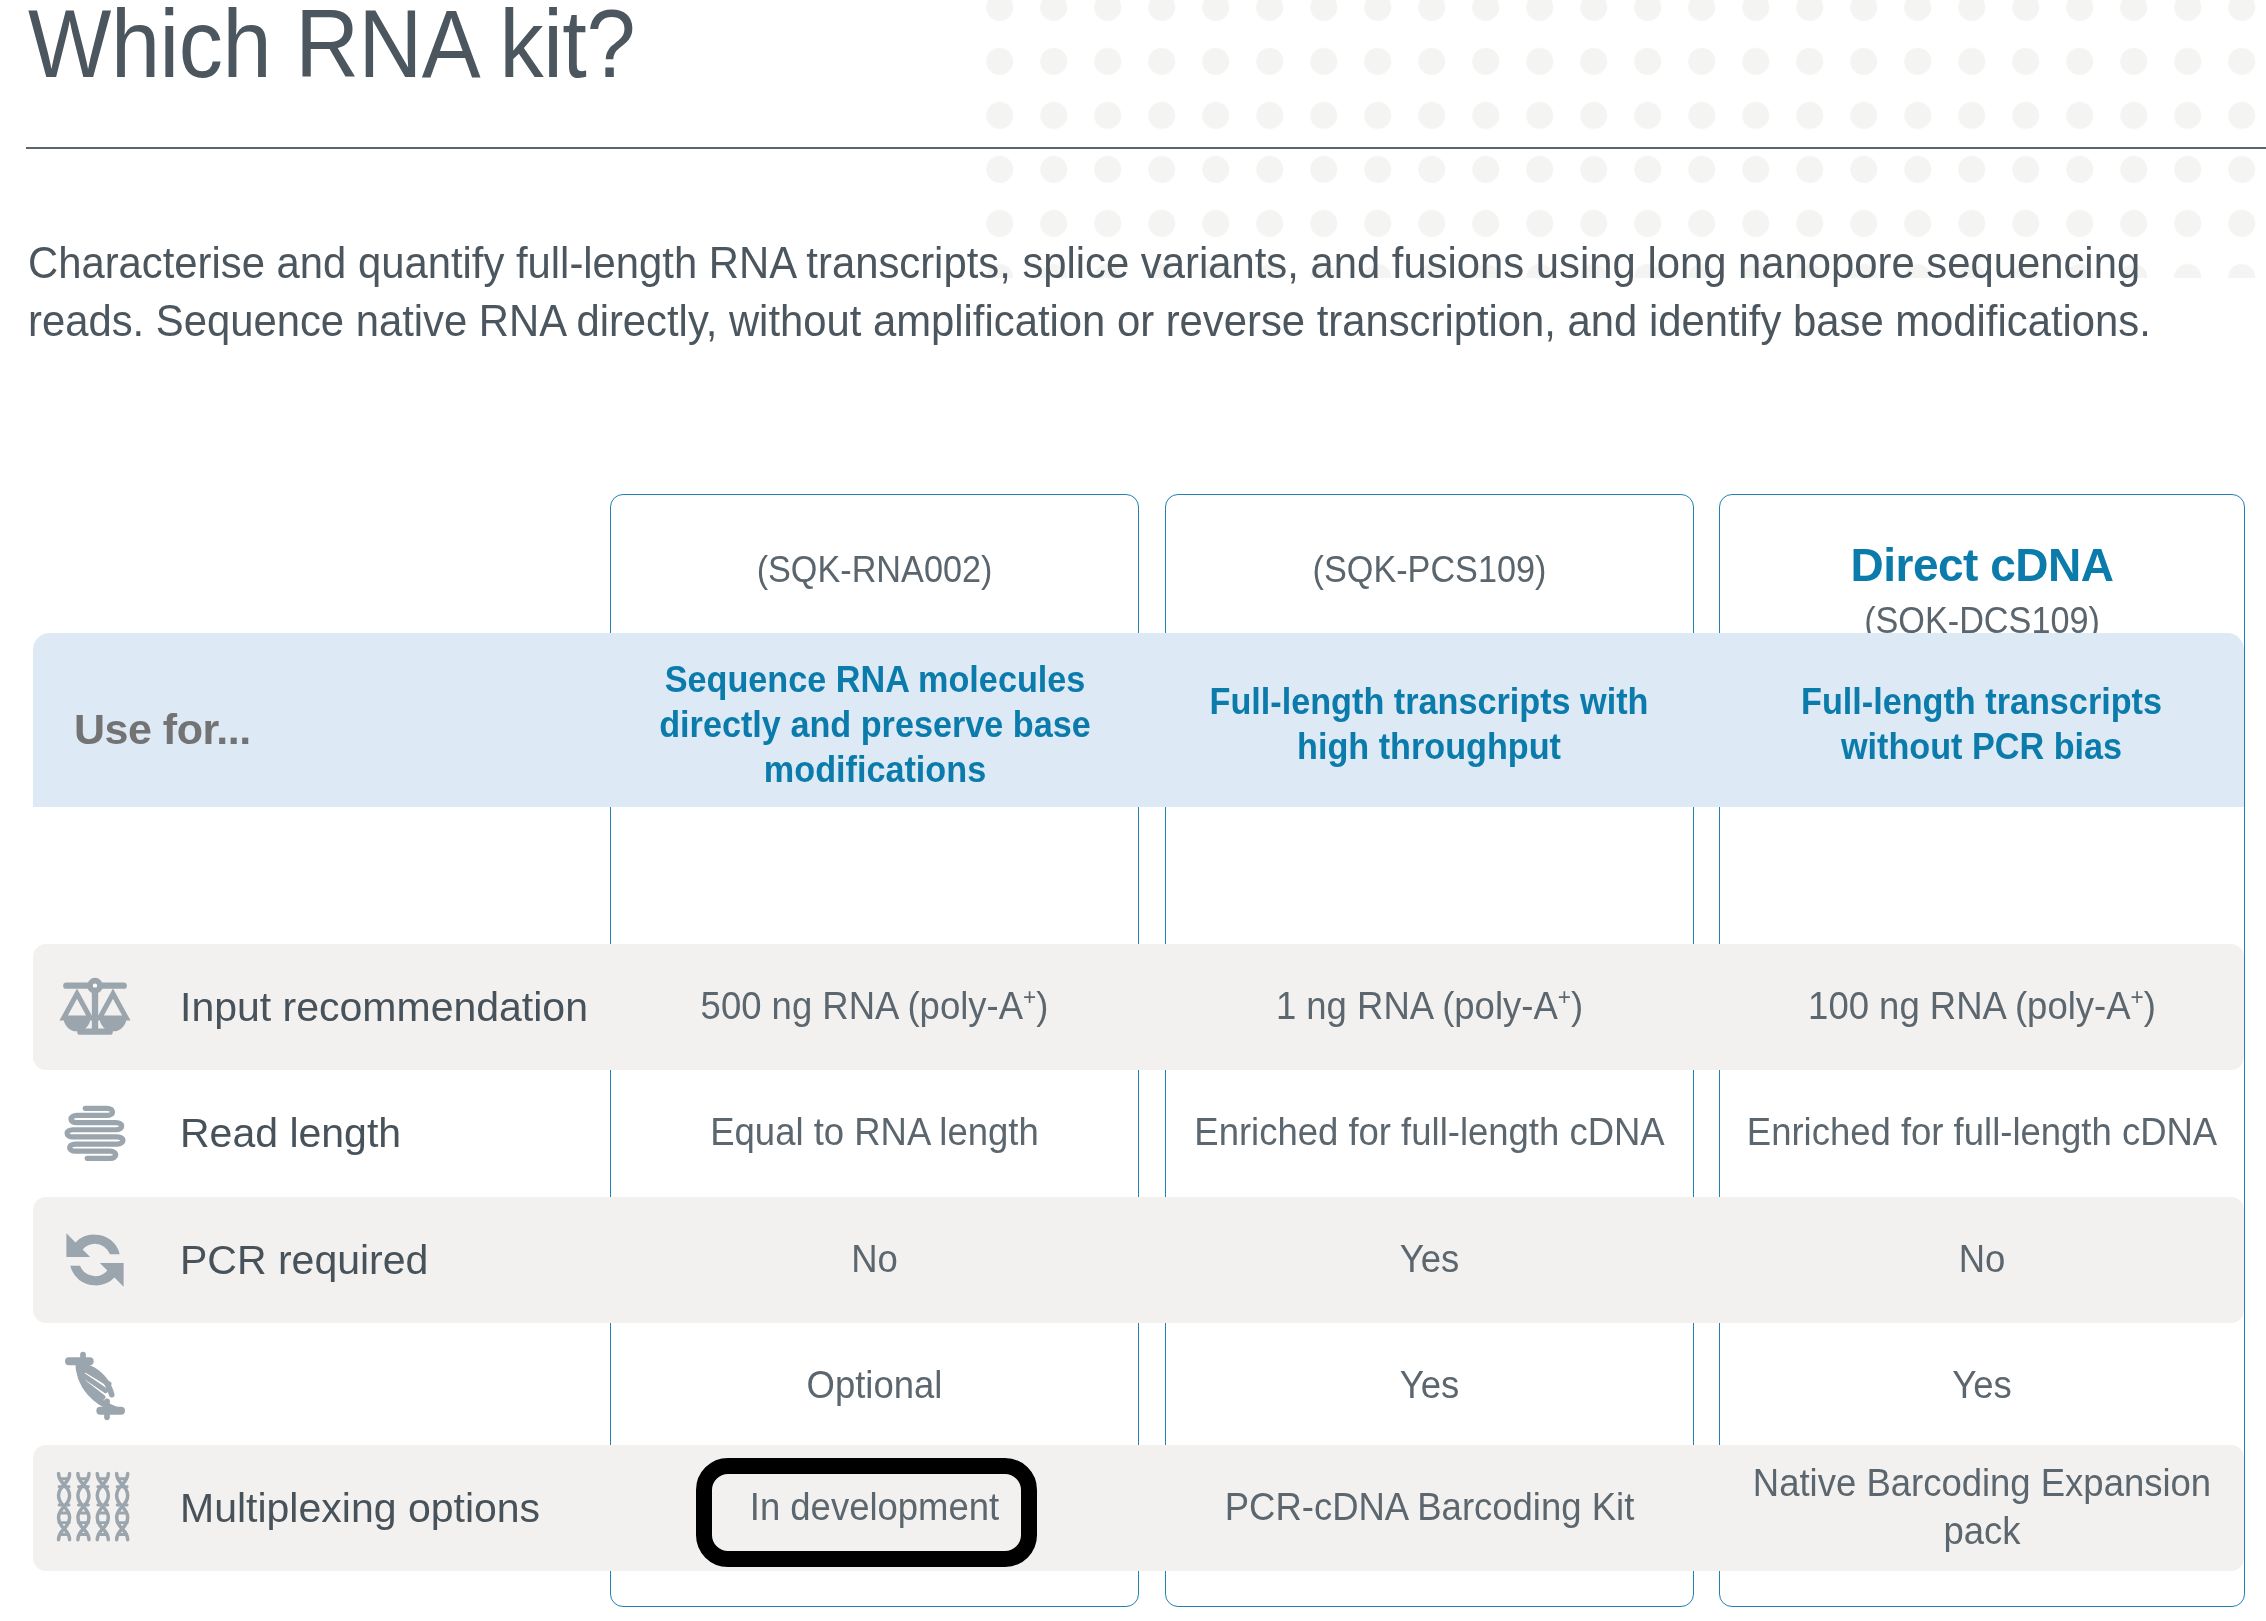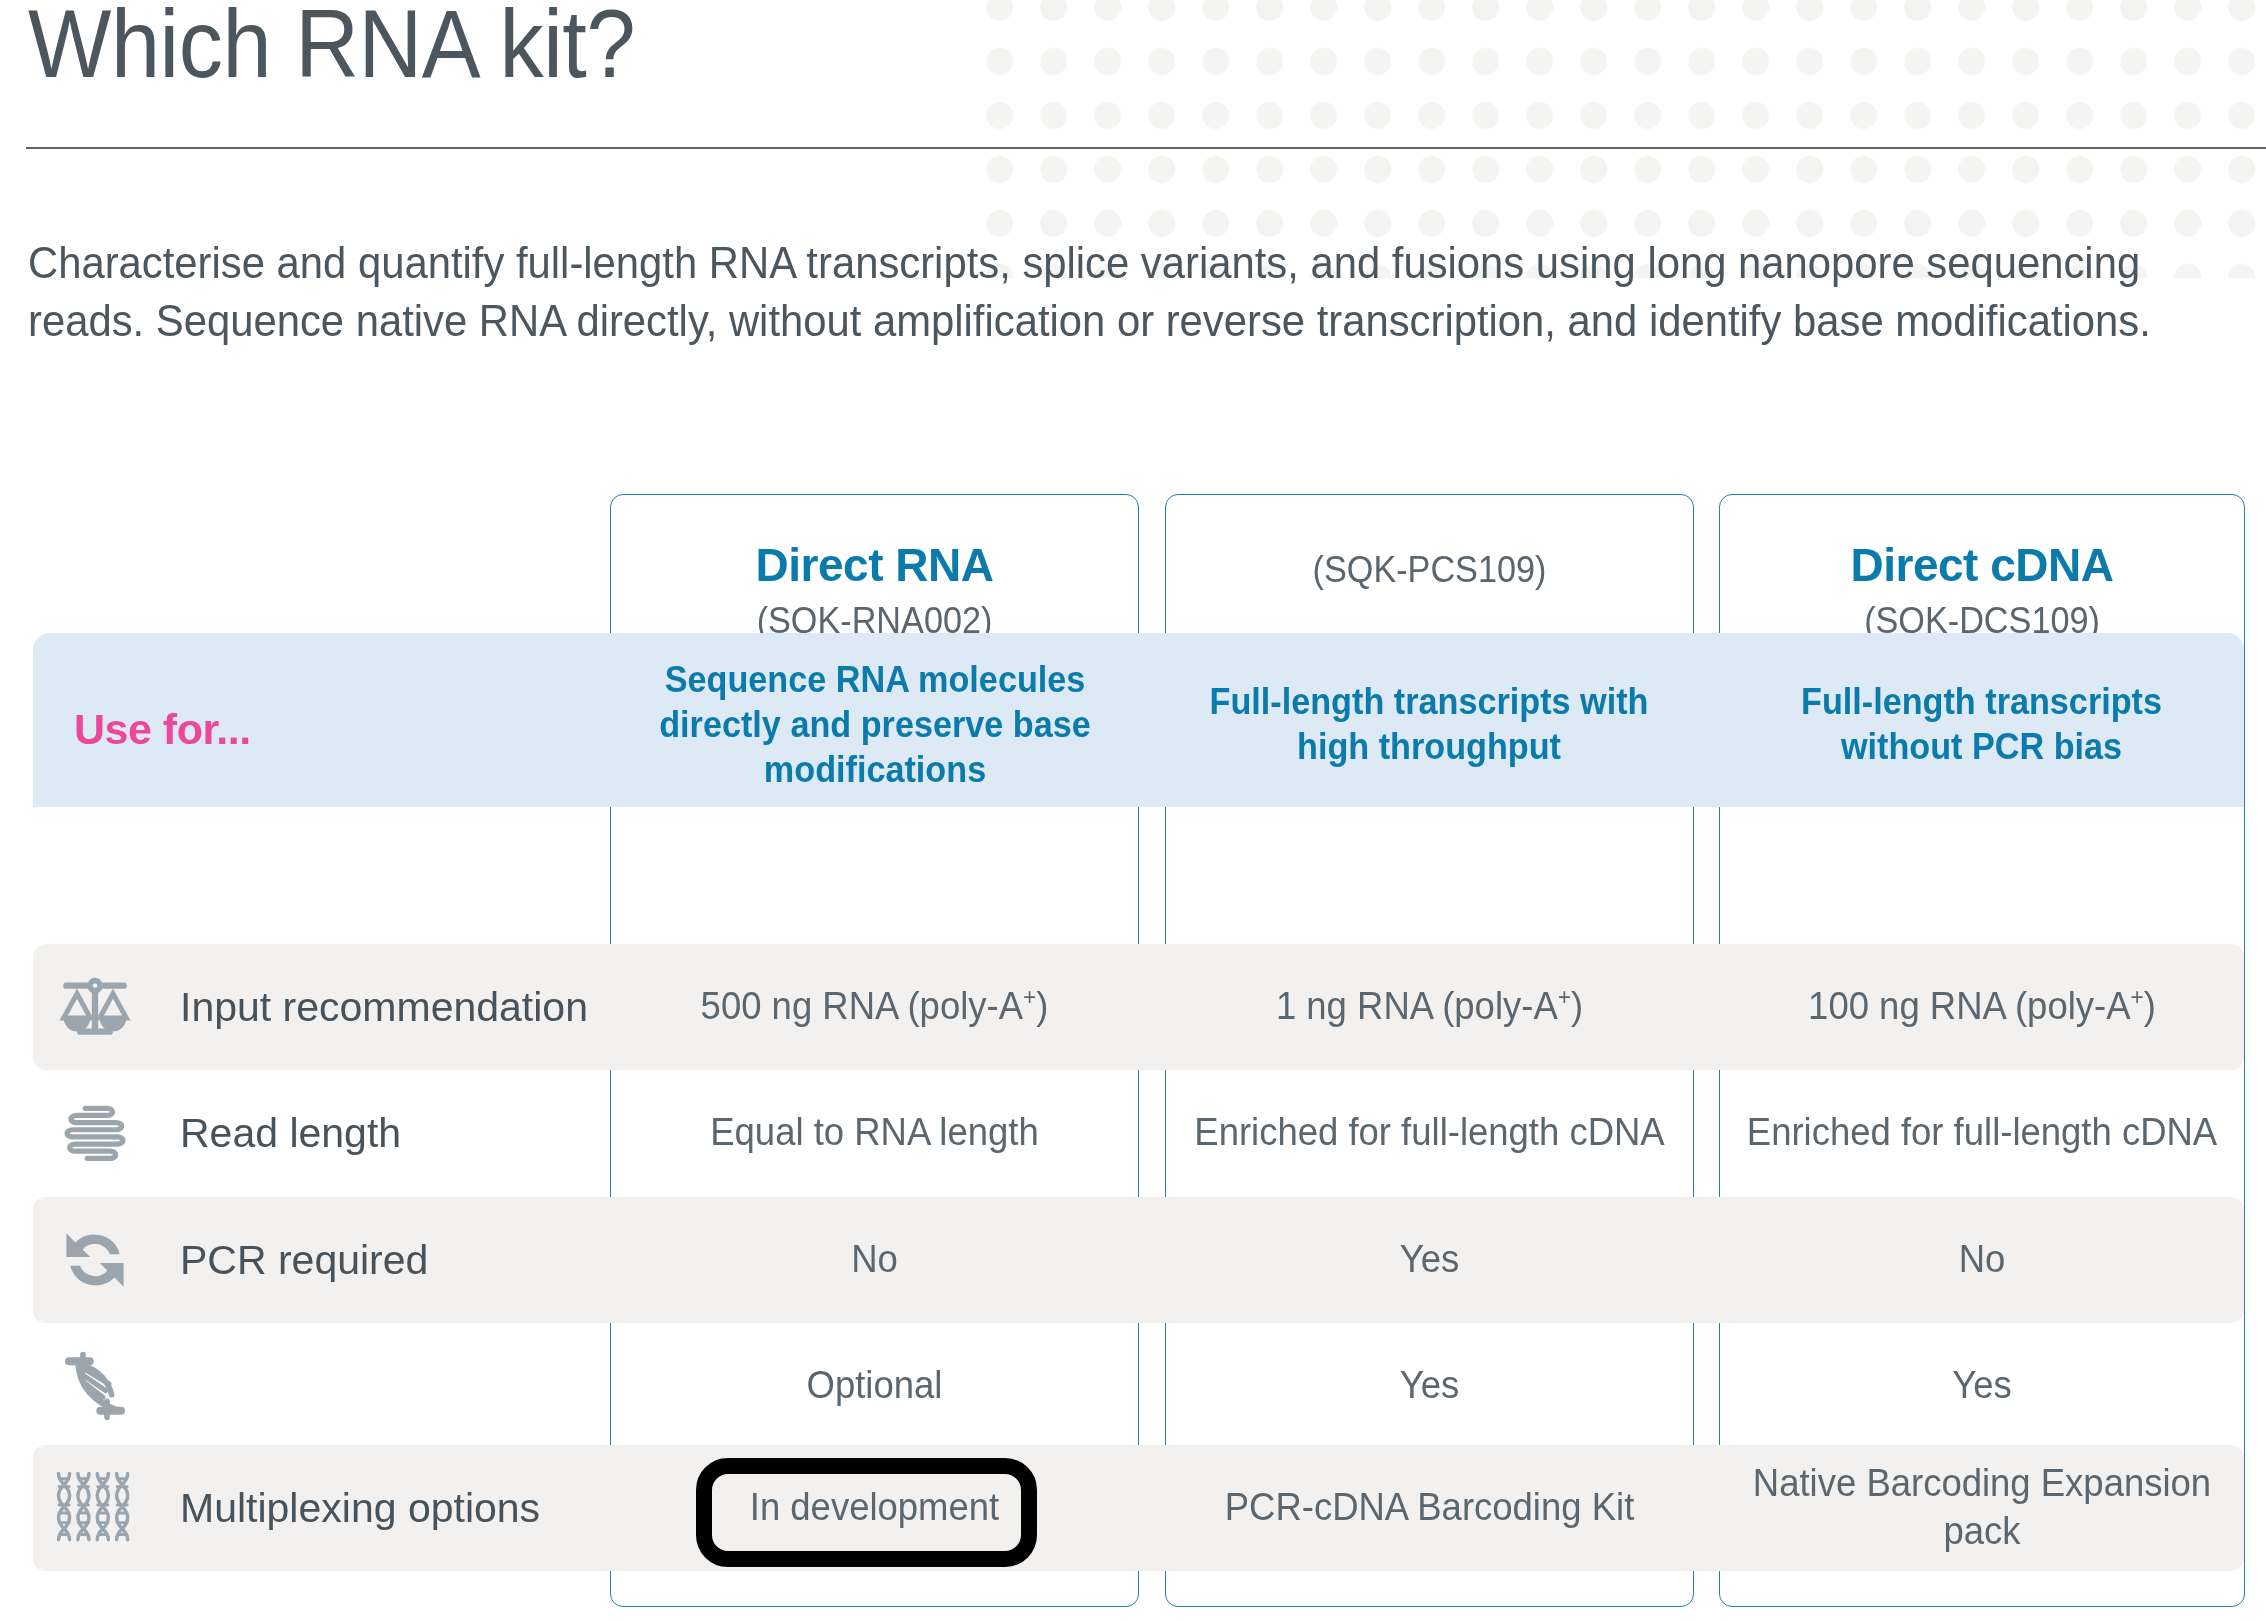--- a/index.html
+++ b/index.html
@@ -180,21 +180,21 @@
   .cell.c0 { left: 610px;  width: 529px; }
   .cell.c1 { left: 1165px; width: 529px; }
   .cell.c2 { left: 1719px; width: 526px; }
 
   .usefor-label {
     position: absolute;
     left: 74px;
     font-family: "Liberation Sans", sans-serif;
     font-weight: 700;
     font-size: 43px;
-    color: #ec4899;
+    color: #737373;
     letter-spacing: -0.5px;
   }
   .usefor-cell {
     position: absolute;
     text-align: center;
     font-family: "Liberation Sans", sans-serif;
     font-weight: 700;
     font-size: 36px;
     line-height: 45px;
     color: #0b7bab;
@@ -226,21 +226,20 @@
 <div id="dot-pattern"></div>
 
 <div id="page">
 
   <h1 id="page-title">Which RNA kit?</h1>
   <div id="title-rule"></div>
   <p id="intro-text">Characterise and quantify full-length RNA transcripts, splice variants, and fusions using long nanopore sequencing reads. Sequence native RNA directly, without amplification or reverse transcription, and identify base modifications.</p>
 
   <div class="kit-card" id="card-0">
     <div class="card-head">
-      <div class="card-title">Direct RNA</div>
       <div class="card-code">(SQK-RNA002)</div>
     </div>
   </div>
   <div class="kit-card" id="card-1">
     <div class="card-head">
       <div class="card-code">(SQK-PCS109)</div>
     </div>
   </div>
   <div class="kit-card" id="card-2">
     <div class="card-head">

